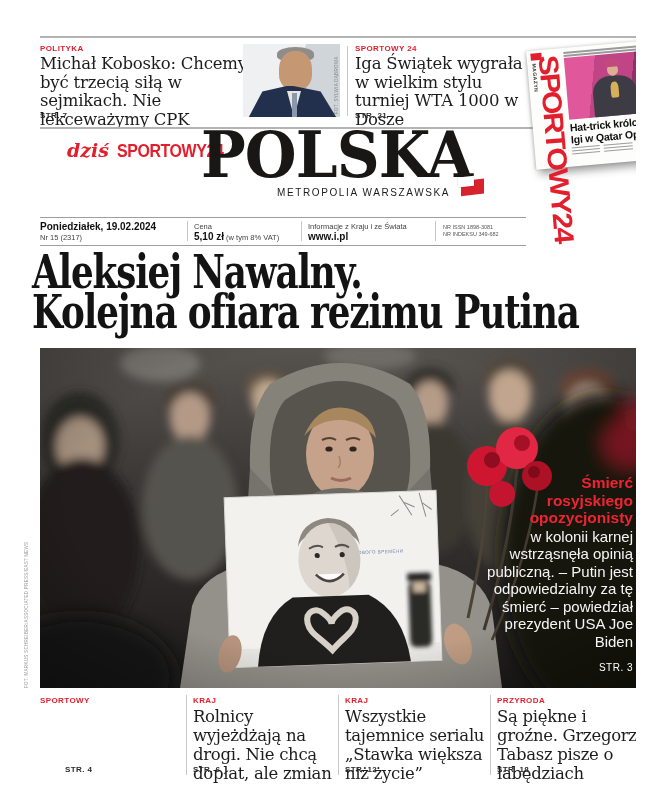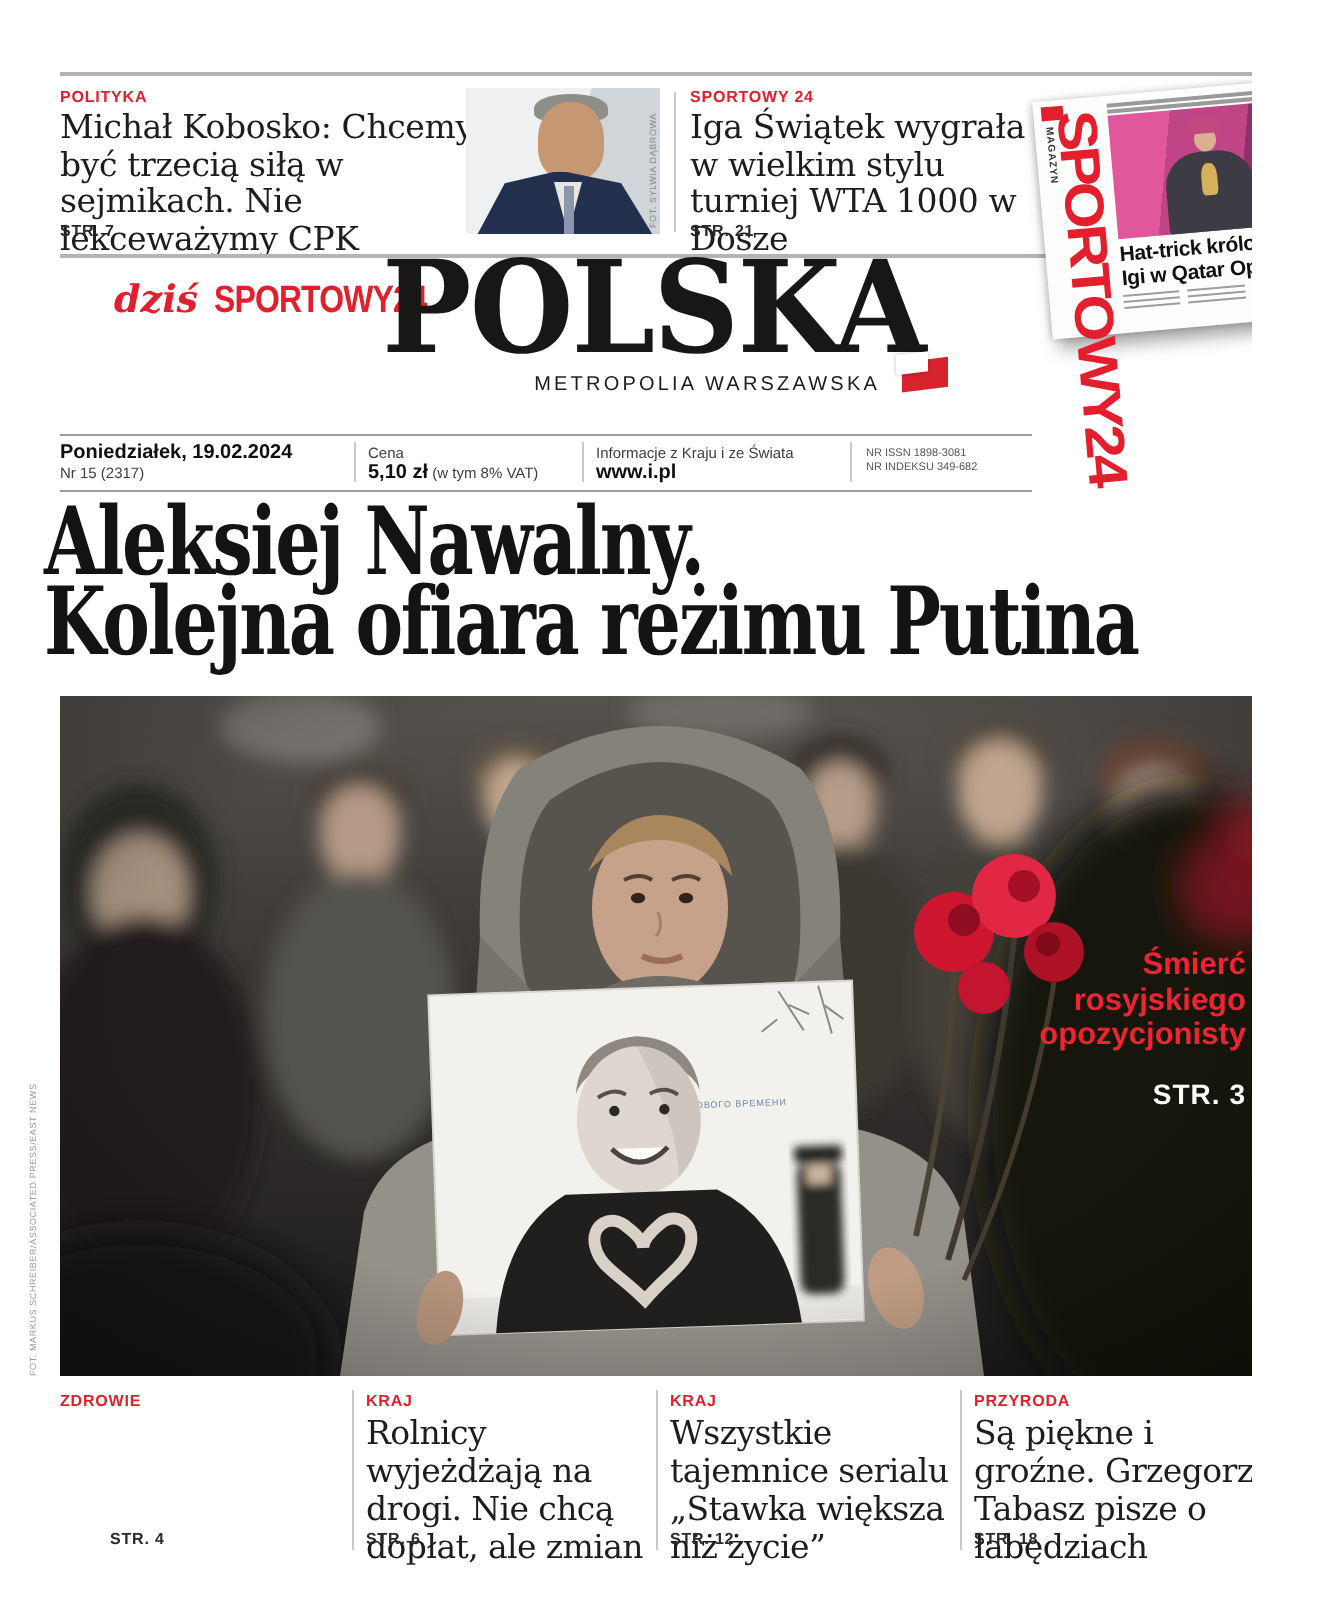--- a/index.html
+++ b/index.html
@@ -1,18 +1,18 @@
 <!DOCTYPE html>
 <html lang="pl"><head>
 <meta charset="utf-8">
 <style>
   * { margin:0; padding:0; box-sizing:border-box; }
   html,body { background:#ffffff; }
   body { font-family:"Liberation Sans", sans-serif; }
-  .page { position:relative; width:626px; height:800px; background:#fff; overflow:hidden; }
+  .page { position:relative; width:626px; height:800px; background:#fff; overflow:hidden;margin-left:10px; }
 
   .rule { position:absolute; background:#b4b4b4; }
   .vrule { position:absolute; background:#c9c9c9; width:1px; }
 
   
   .kicker { position:absolute; font-size:8px; font-weight:bold; letter-spacing:.4px; color:#e31e2d; }
   .t-head { position:absolute; font-family:"DejaVu Serif", serif; font-weight:normal; font-size:16.5px; line-height:18.5px; letter-spacing:-.2px; color:#1d1d1d; }
   .str { position:absolute; font-size:8px; font-weight:bold; letter-spacing:.4px; color:#2a2a2a; }
 
   
@@ -72,21 +72,21 @@
   .bars-addon-num { position:absolute; left:108px; top:0px; font-size:6px; color:#b03a2e; font-weight:bold; }
 
   
   .lead-headline { position:absolute; left:22px; top:252px; font-family:"DejaVu Serif", serif; font-weight:bold; font-size:47px; line-height:40px; letter-spacing:-1.5px; color:#131313; transform:scaleX(.76); transform-origin:left top; white-space:nowrap; }
 
   
   .mainphoto { position:absolute; left:30px; top:348px; width:601px; height:340px; overflow:hidden; background:#2c2a28; }
   .deck { position:absolute; left:428px; top:474px; width:195px; text-align:right; z-index:6; }
   .deck-red { font-size:15.5px; line-height:17.5px; font-weight:bold; color:#ef2433; }
   .deck-white { margin-top:1px; margin-left:30px; font-size:15px; line-height:17.5px; color:#f5f5f5; }
-  .deck-str { margin-top:12px; font-size:14px; font-weight:bold; letter-spacing:.5px; color:#fff; }
+  .deck-str { margin-top:12px; font-size:10px; font-weight:normal; letter-spacing:.5px; color:#fff; }
   .main-credit { left:14px; top:552px; height:136px; z-index:6; color:#9a9a98; }
 
   
   .b-head { position:absolute; font-family:"DejaVu Serif", serif; font-size:16.5px; line-height:19px; letter-spacing:-.3px; color:#1d1d1d; }
 </style>
 </head>
 <body>
 
 <div class="page">
 
@@ -300,27 +300,28 @@
       <ellipse cx="190" cy="306" rx="11" ry="19" fill="#b5937c" transform="rotate(14 190 306)"></ellipse>
 
       <rect width="601" height="340" fill="url(#vig)"></rect>
     </svg>
 
     
     <div class="deck" style="position:absolute; left:398px; top:126px; width:195px;">
       <div class="deck-red">Śmierć</div>
       <div class="deck-red">rosyjskiego</div>
       <div class="deck-red">opozycjonisty</div>
+      <div class="deck-white">w kolonii karnej wstrząsnęła opinią publiczną. – Putin jest odpowiedzialny za tę śmierć – powiedział prezydent USA Joe Biden</div>
       <div class="deck-str">STR. 3</div>
     </div>
   </div>
 
   <div class="v-credit main-credit" style="position:absolute;">FOT. MARKUS SCHREIBER/ASSOCIATED PRESS/EAST NEWS</div>
 
-  <div class="kicker" style="left:30px; top:696px;">ZDROWIE</div>
+  <div class="kicker" style="left:30px; top:696px;">SPORTOWY</div>
   <div class="str" style="left:30px; top:765px;padding-left:25px;">STR. 4</div>
 
   <div class="vrule" style="left:176px; top:695px; height:80px;"></div>
 
   <div class="kicker" style="left:183px; top:696px;">KRAJ</div>
   <div class="b-head" style="left:183px; top:707px; width:142px;">Rolnicy wyjeżdżają na drogi. Nie chcą dopłat, ale zmian</div>
   <div class="str" style="left:183px; top:765px;">STR. 6</div>
 
   <div class="vrule" style="left:328px; top:695px; height:80px;"></div>
 

